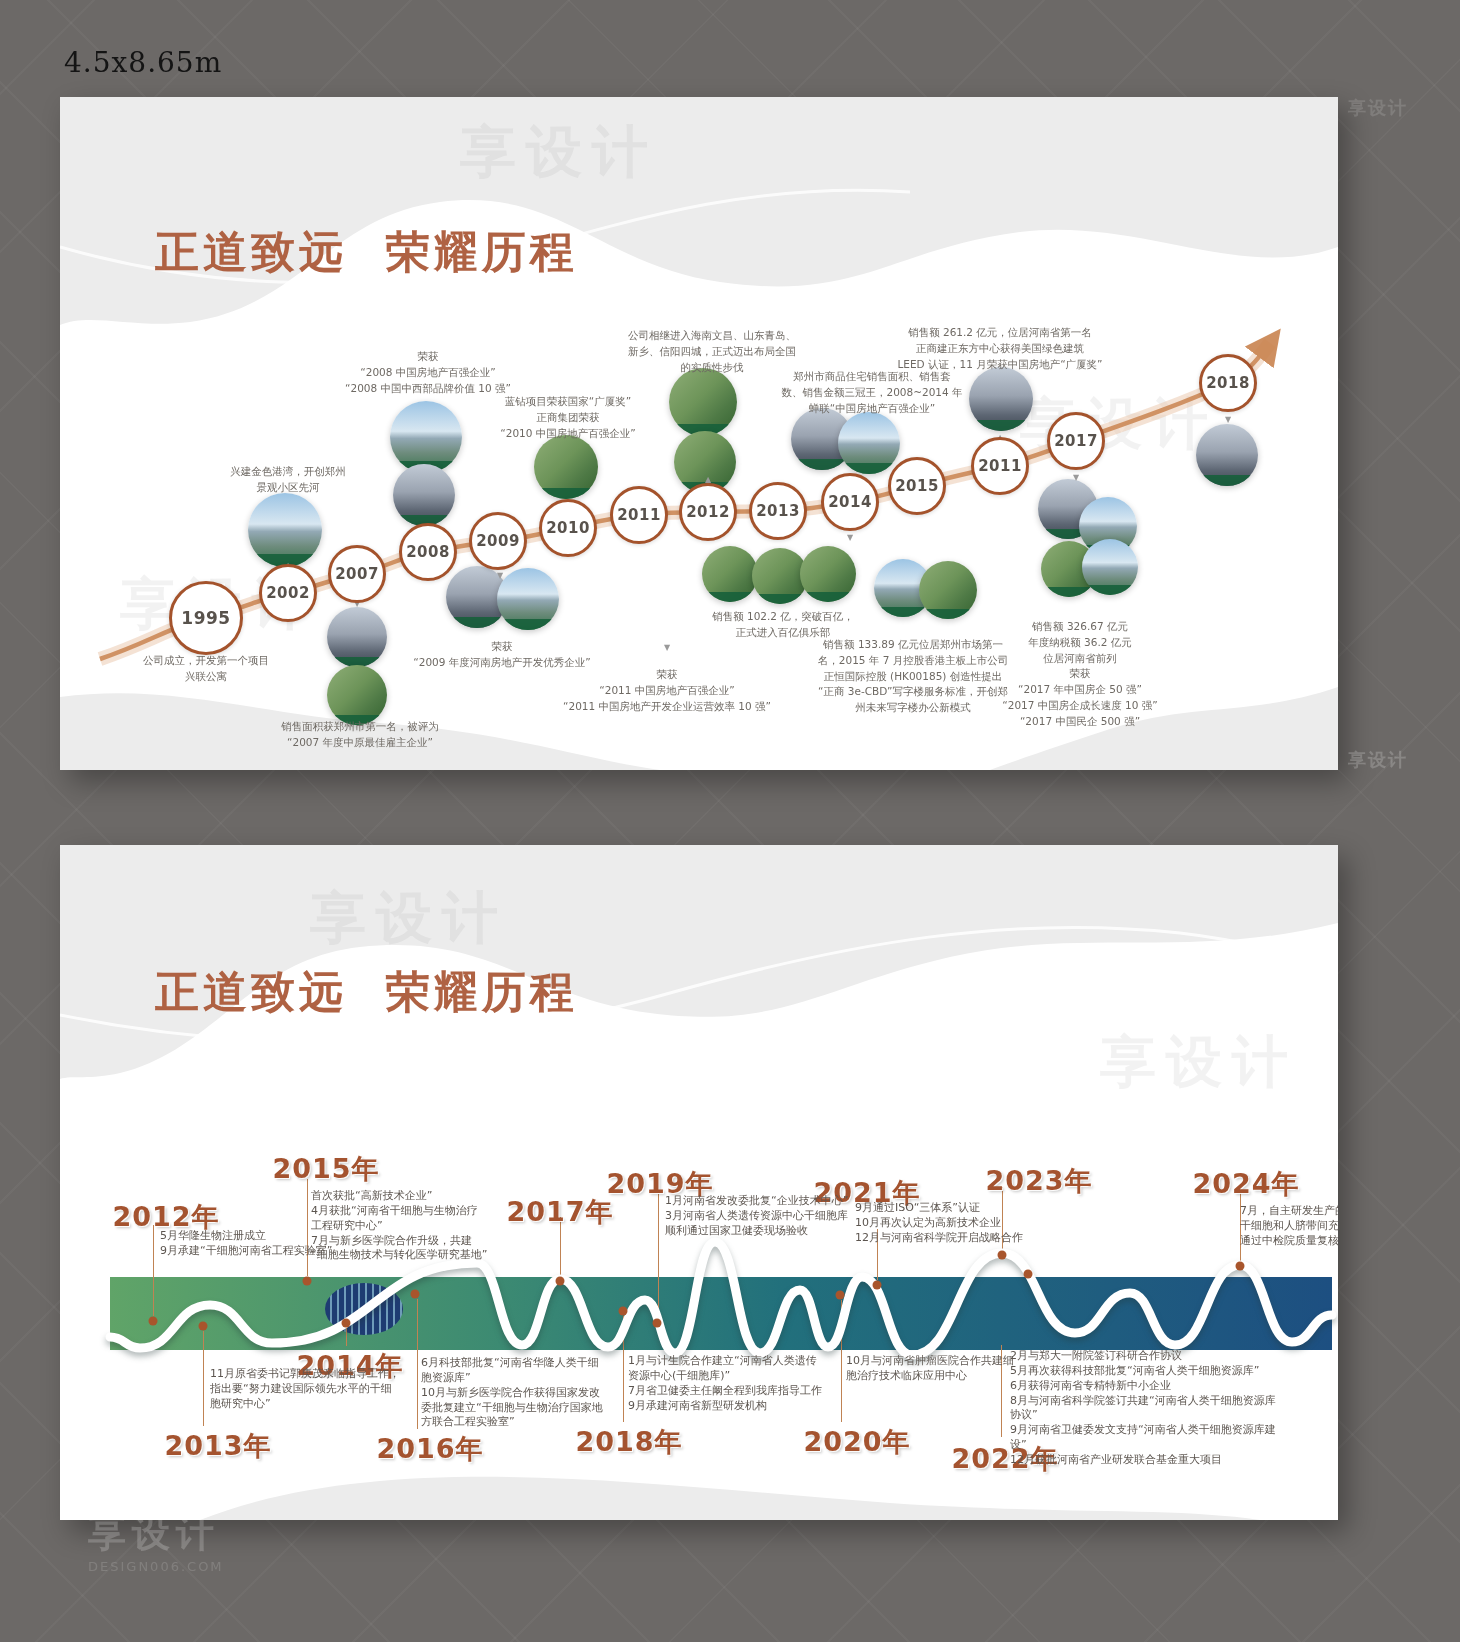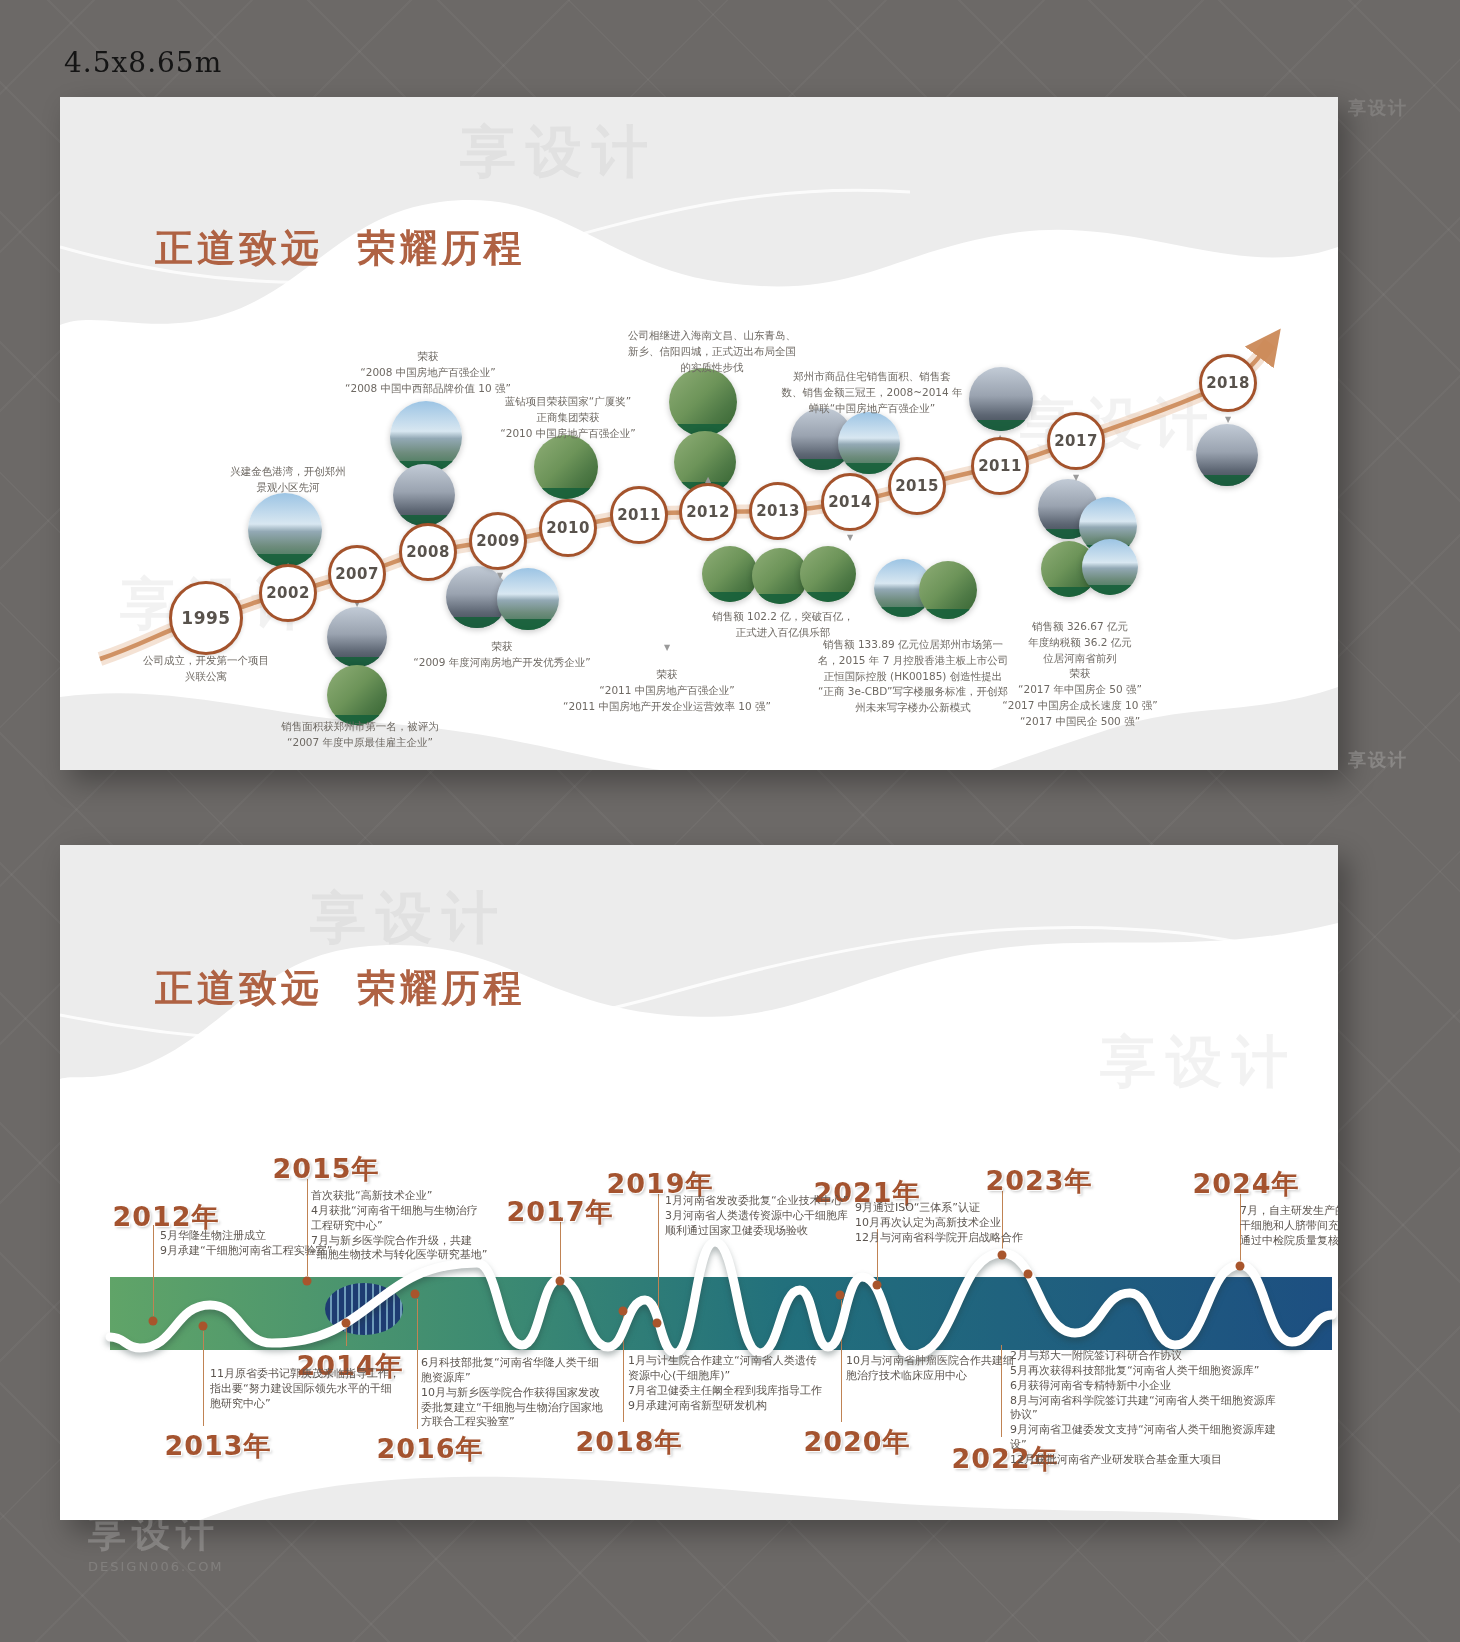--- a/index.html
+++ b/index.html
@@ -8,21 +8,21 @@
   body::before{content:"";position:absolute;inset:0;
        background:repeating-linear-gradient(45deg,transparent 0 90px,rgba(255,255,255,.035) 90px 92px),
                   repeating-linear-gradient(-45deg,transparent 0 110px,rgba(255,255,255,.03) 110px 112px);}
   .size-label{position:absolute;left:64px;top:46px;font-family:"DejaVu Serif","Liberation Serif",serif;
        font-size:28px;color:#141414;letter-spacing:1px;z-index:5}
   .card{position:absolute;left:60px;width:1278px;background:#fff;
        box-shadow:10px 12px 26px rgba(0,0,0,.32);overflow:hidden}
   #card1{top:97px;height:673px}
   #card2{top:845px;height:675px}
   .decor{position:absolute;inset:0;z-index:0;pointer-events:none}
-  .title{position:absolute;left:95px;font-size:38px;font-weight:bold;color:#af6243;
+  .title{position:absolute;left:95px;font-size:44px;font-weight:bold;color:#af6243;
        letter-spacing:4px;z-index:6;white-space:pre}
   #card1 .title{top:126px}
   #card2 .title{top:118px}
   .wm-card{position:absolute;z-index:1;color:rgba(130,130,130,.10);font-weight:bold;
        font-size:56px;letter-spacing:10px;pointer-events:none}
   .wm-dark{position:absolute;color:rgba(255,255,255,.2);font-weight:bold;z-index:2}
   .wm-dark .d{font-size:13px;letter-spacing:2px;color:rgba(255,255,255,.15);font-weight:normal}
   
   .trend{position:absolute;inset:0;z-index:1;pointer-events:none}
   .yc{position:absolute;width:52px;height:52px;border-radius:50%;background:#fff;
@@ -168,20 +168,23 @@
   <div class="note" style="left:723px;top:512px">销售额 102.2 亿，突破百亿，
 正式进入百亿俱乐部</div>
   <div class="note" style="left:812px;top:272px">郑州市商品住宅销售面积、销售套
 数、销售金额三冠王，2008~2014 年
 蝉联“中国房地产百强企业”</div>
   <div class="note" style="left:853px;top:540px">销售额 133.89 亿元位居郑州市场第一
 名，2015 年 7 月控股香港主板上市公司
 正恒国际控股 (HK00185) 创造性提出
 “正商 3e-CBD”写字楼服务标准，开创郑
 州未来写字楼办公新模式</div>
+  <div class="note" style="left:940px;top:228px">销售额 261.2 亿元，位居河南省第一名
+正商建正东方中心获得美国绿色建筑
+LEED 认证，11 月荣获中国房地产“广厦奖”</div>
   <div class="note" style="left:1020px;top:522px">销售额 326.67 亿元
 年度纳税额 36.2 亿元
 位居河南省前列
 荣获
 “2017 年中国房企 50 强”
 “2017 中国房企成长速度 10 强”
 “2017 中国民企 500 强”</div>
 </div>
 
 <div class="card" id="card2">

